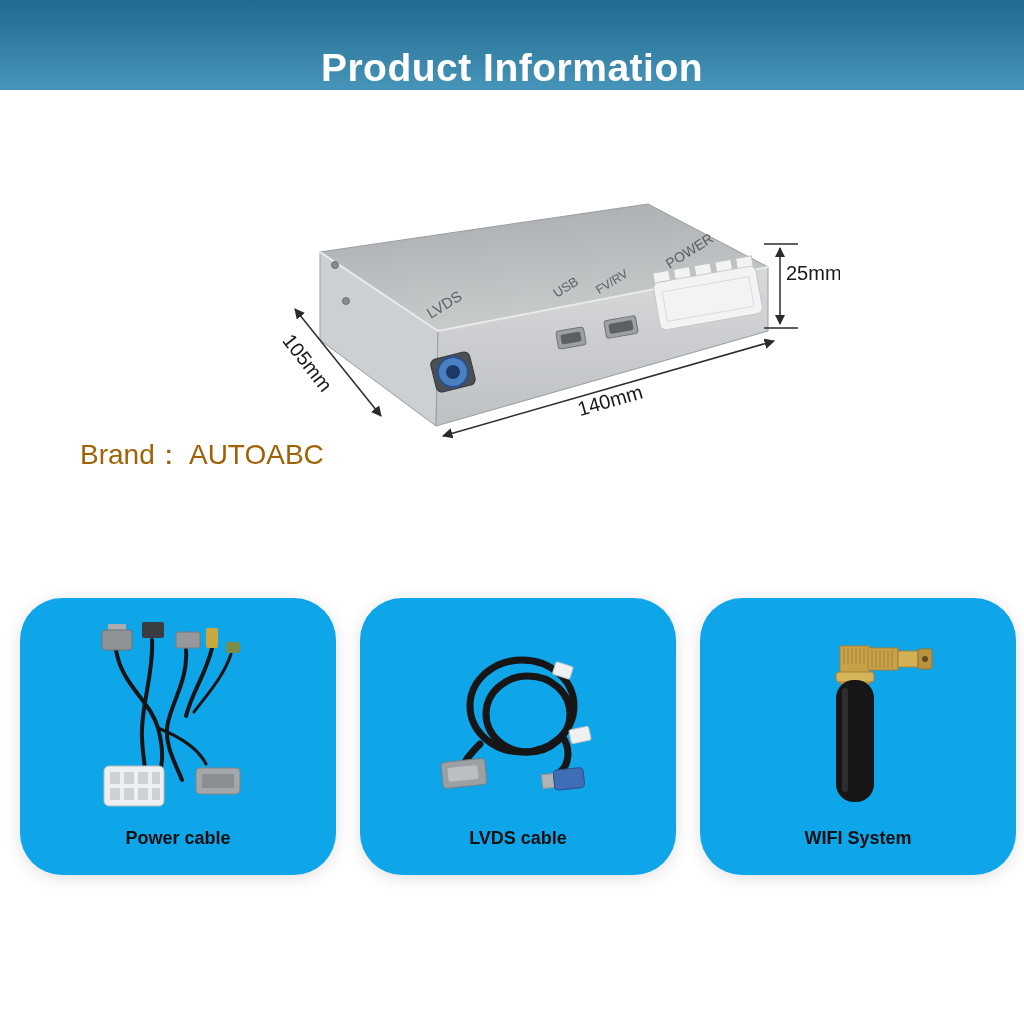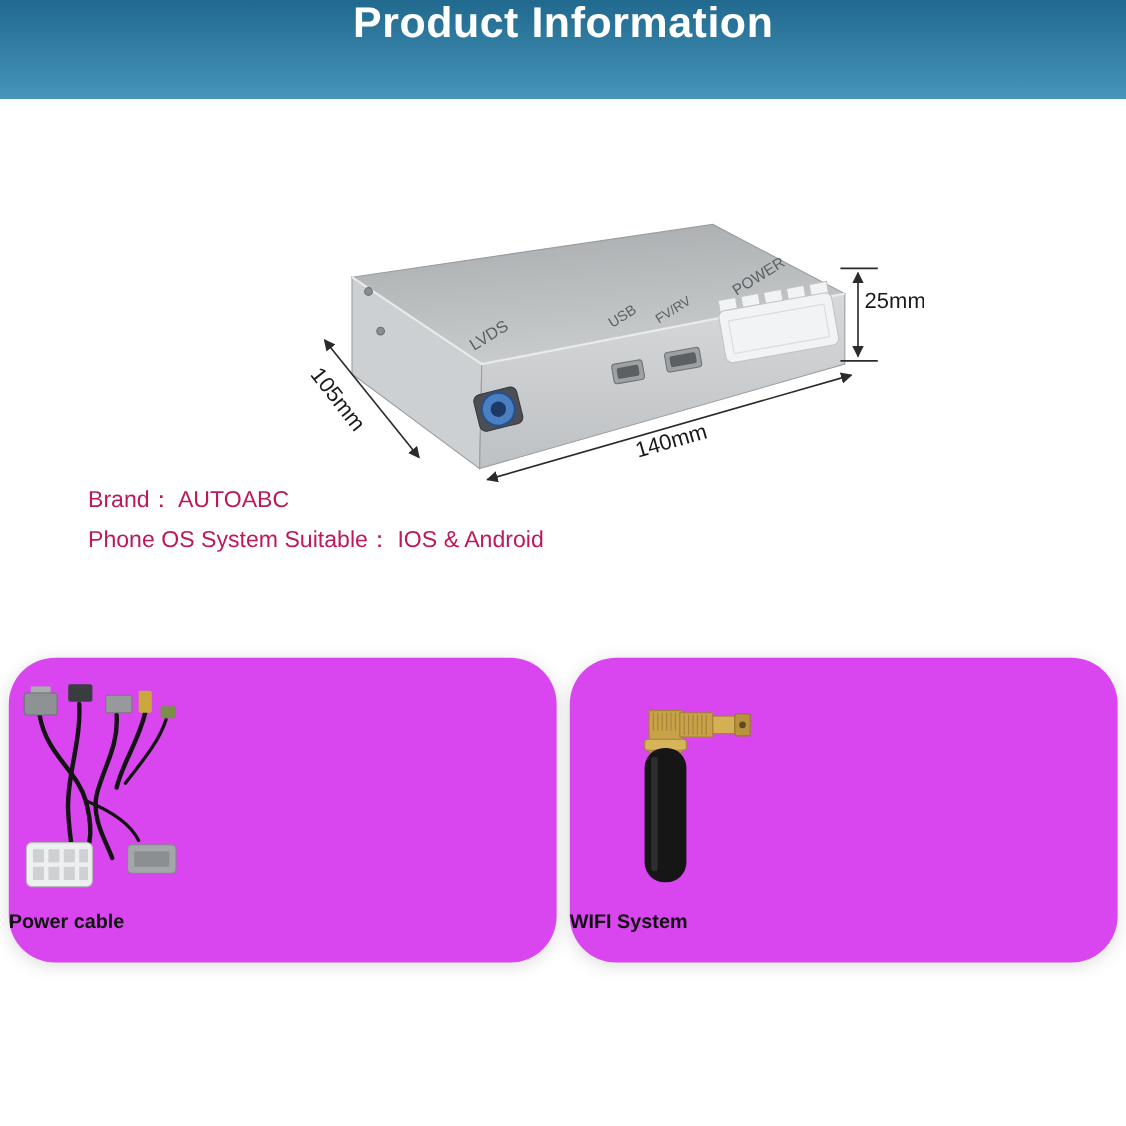--- a/index.html
+++ b/index.html
@@ -1,28 +1,28 @@
 <!DOCTYPE html>
 <html><head>
 <meta charset="utf-8">
 <style>
   html,body{margin:0;padding:0;}
   .page{position:relative;width:1024px;height:1024px;background:#ffffff;overflow:hidden;
         font-family:"Liberation Sans",sans-serif;}
   .banner{position:absolute;top:0;left:0;right:0;height:90px;
           background:linear-gradient(180deg,#21698e 0%,#4795ba 100%);
-          display:flex;align-items:flex-start;justify-content:center;}
+          display:flex;align-items:flex-end;justify-content:center;}
   .banner h1{margin:0;color:#ffffff;font-size:39px;font-weight:700;letter-spacing:.5px;}
   .device-svg{position:absolute;left:240px;top:185px;}
-  .specs{position:absolute;left:80px;top:437px;font-size:21px;color:#be185d;}
+  .specs{position:absolute;left:80px;top:437px;font-size:28px;color:#a16207;text-align:right;}
   .spec-line{height:36px;line-height:36px;}
   .cards{position:absolute;left:8px;right:8px;top:598px;display:flex;gap:12px;}
-  .card{flex:1;height:277px;background:#d946ef;border-radius:42px;
+  .card{flex:1;height:277px;background:#0ea5e9;border-radius:42px;
         box-shadow:0 3px 16px rgba(0,0,0,0.13);position:relative;
-        display:flex;flex-direction:column;align-items:flex-start;}
+        display:flex;flex-direction:column;align-items:center;margin-left:12px;}
   .card svg{margin-top:18px;}
   .card-label{position:absolute;bottom:26px;font-size:18px;font-weight:700;color:#101010;white-space:nowrap;}
   text{font-family:"Liberation Sans",sans-serif;}
 </style>
 </head>
 <body>
 
 <div class="page">
 
   <header class="banner">
@@ -92,21 +92,20 @@
 
     <line x1="55" y1="124" x2="141" y2="231" stroke="#2b2b2b" stroke-width="1.5" marker-start="url(#arw)" marker-end="url(#arw)"></line>
     <text transform="translate(62,182) rotate(52)" text-anchor="middle" font-size="20" fill="#1a1a1a">105mm</text>
 
     <line x1="203" y1="251" x2="534" y2="156" stroke="#2b2b2b" stroke-width="1.5" marker-start="url(#arw)" marker-end="url(#arw)"></line>
     <text transform="translate(372,222) rotate(-16)" text-anchor="middle" font-size="20" fill="#1a1a1a">140mm</text>
   </svg>
 
   <div class="specs">
     <div class="spec-line">Brand： AUTOABC</div>
-    <div class="spec-line">Phone OS System Suitable： IOS &amp; Android</div>
   </div>
 
   <div class="cards">
 
     <div class="card">
       <svg width="180" height="205" viewBox="0 0 180 205">
         <g stroke="#141414" fill="none" stroke-width="4" stroke-linecap="round">
           <path d="M28 34 C34 70 62 84 70 112 C76 134 76 152 66 172"></path>
           <path d="M64 24 C66 58 52 92 54 122 C55 146 60 164 58 178"></path>
           <path d="M98 34 C100 62 86 82 80 106 C75 128 88 148 94 164"></path>
@@ -131,20 +130,41 @@
           <rect x="50" y="172" width="10" height="12"></rect>
             <rect x="64" y="172" width="8" height="12"></rect>
         </g>
         <rect x="108" y="152" width="44" height="26" rx="4" fill="#a3a7aa" stroke="#83878a"></rect>
         <rect x="114" y="158" width="32" height="14" fill="#8b8f92"></rect>
       </svg>
       <div class="card-label">Power cable</div>
     </div>
 
 
+    <div class="card">
+      <svg width="180" height="205" viewBox="0 0 180 205">
+        <g fill="none" stroke="#161616" stroke-width="7" stroke-linecap="round">
+          <ellipse cx="94" cy="90" rx="52" ry="46"></ellipse>
+          <ellipse cx="100" cy="98" rx="42" ry="38"></ellipse>
+          <path d="M52 128 C40 140 34 148 36 154"></path>
+          <path d="M134 120 C144 134 140 150 132 156"></path>
+        </g>
+        <rect x="126" y="48" width="18" height="13" rx="2" fill="#eef0f2" stroke="#c3c6c8" transform="rotate(18 135 54)"></rect>
+        <rect x="142" y="112" width="20" height="14" rx="2" fill="#eef0f2" stroke="#c3c6c8" transform="rotate(-12 152 119)"></rect>
+        <g transform="translate(30,158) rotate(-6)">
+          <rect x="-16" y="-13" width="44" height="26" rx="4" fill="#9aa0a4" stroke="#798084"></rect>
+          <rect x="-10" y="-7" width="30" height="14" rx="2" fill="#b9bfc2"></rect>
+        </g>
+        <g transform="translate(130,164) rotate(-6)">
+          <rect x="-16" y="-7" width="12" height="14" fill="#b0b4b7" stroke="#8d9194"></rect>
+          <rect x="-4" y="-10" width="30" height="20" rx="4" fill="#3f6db6" stroke="#2b4e8b"></rect>
+        </g>
+      </svg>
+      <div class="card-label">LVDS cable</div>
+    </div>
 
     <div class="card">
       <svg width="180" height="205" viewBox="0 0 180 205">
         <rect x="72" y="30" width="30" height="38" fill="#c7a248" stroke="#a5813a"></rect>
         <g stroke="#a5813a" stroke-width="1">
           <line x1="76" y1="32" x2="76" y2="48"></line>
             <line x1="80" y1="32" x2="80" y2="48"></line>
           <line x1="84" y1="32" x2="84" y2="48"></line>
             <line x1="88" y1="32" x2="88" y2="48"></line>
           <line x1="92" y1="32" x2="92" y2="48"></line>

